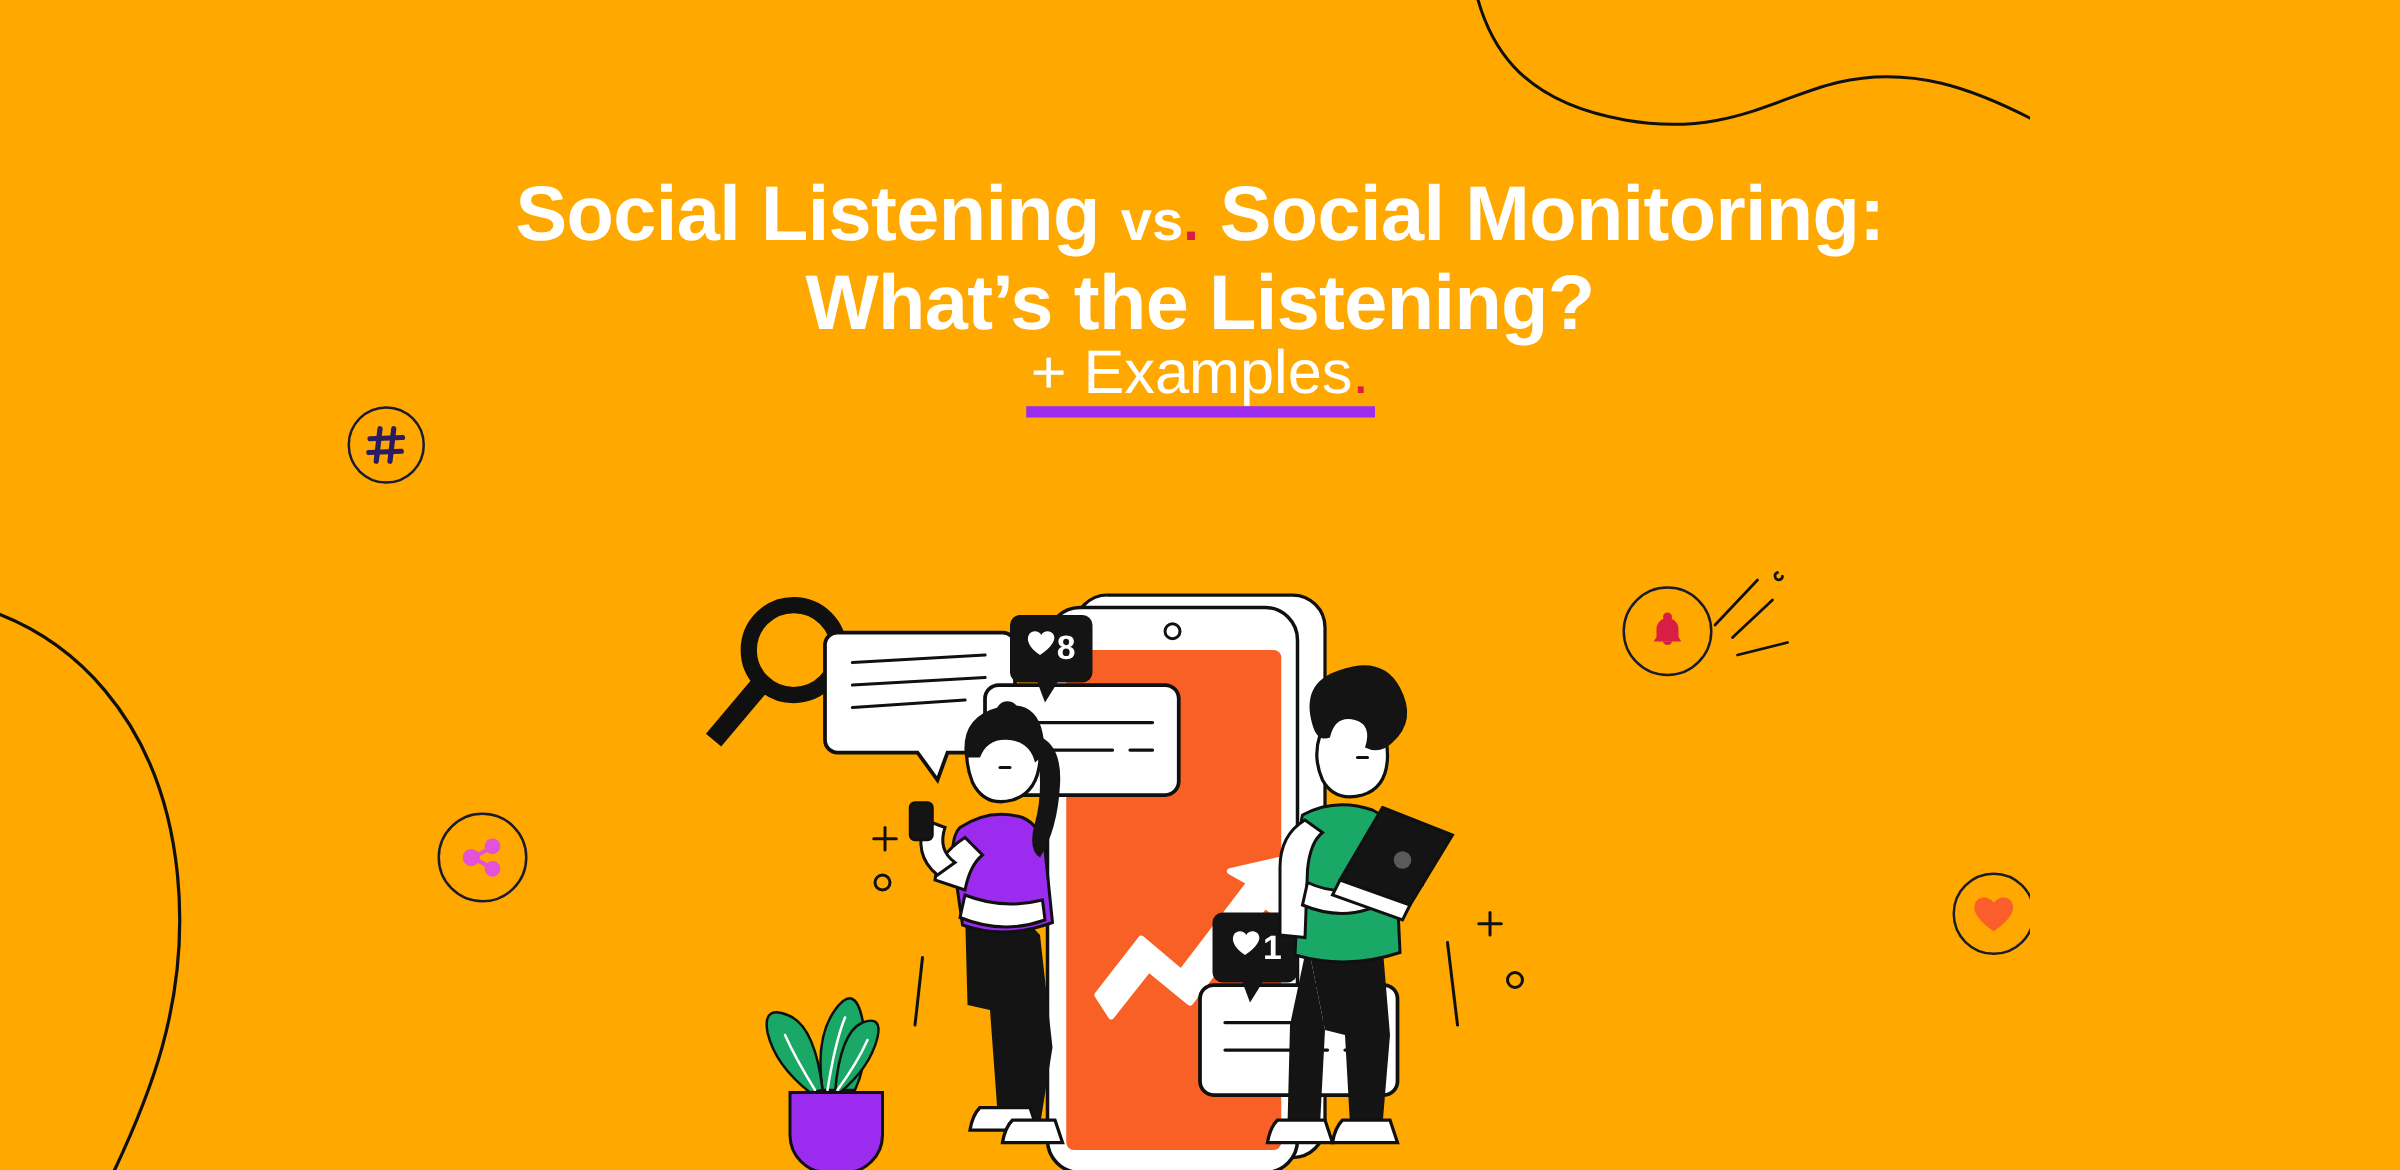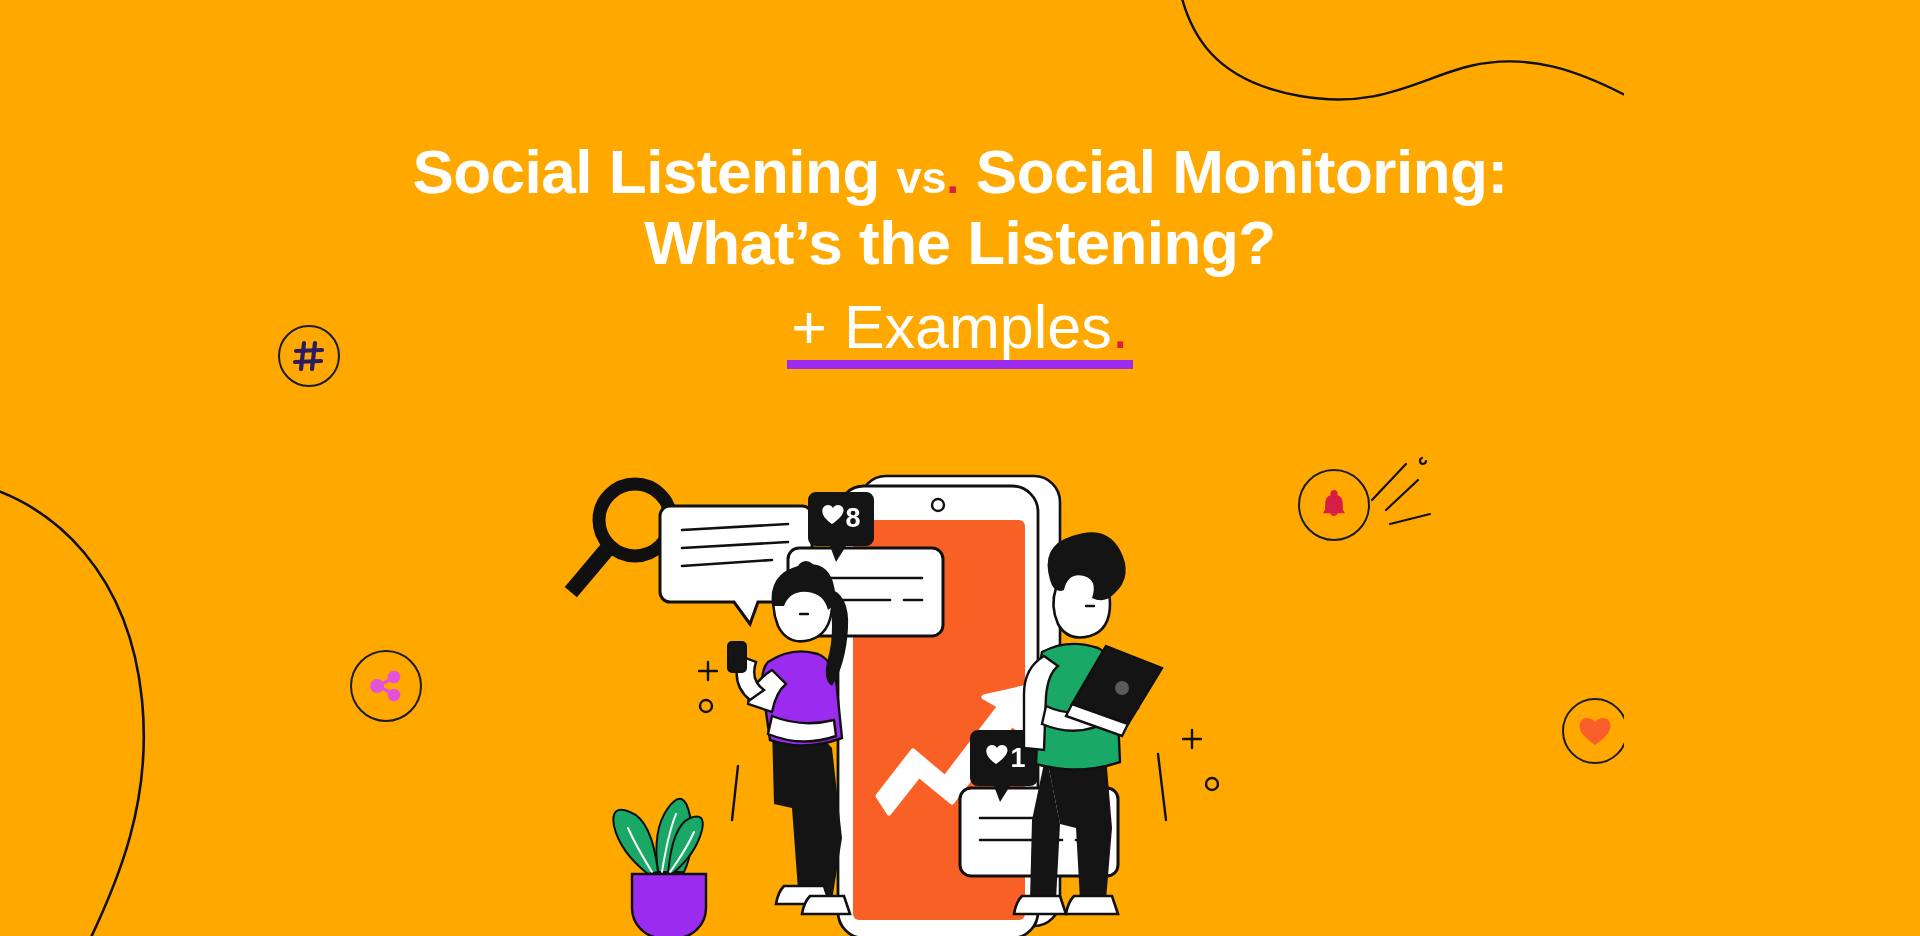--- a/index.html
+++ b/index.html
@@ -45,22 +45,21 @@
     white-space: nowrap;
   }
   .hl-line1 { margin-bottom: 8px; }
   .hl-vs {
     font-size: 45px;
     font-weight: 700;
     letter-spacing: 0px;
   }
   .dot-crimson { color: #d81e45; }
   .hl-line3 {
-    margin-top: 22px;
-    font-size: 61px;
+    font-size: 49px;
     font-weight: 400;
     display: block;
   }
   .hl-examples-wrap {
     display: inline-block;
     position: relative;
     padding: 0 4px 10px 4px;
   }
   .hl-underline {
     position: absolute;

